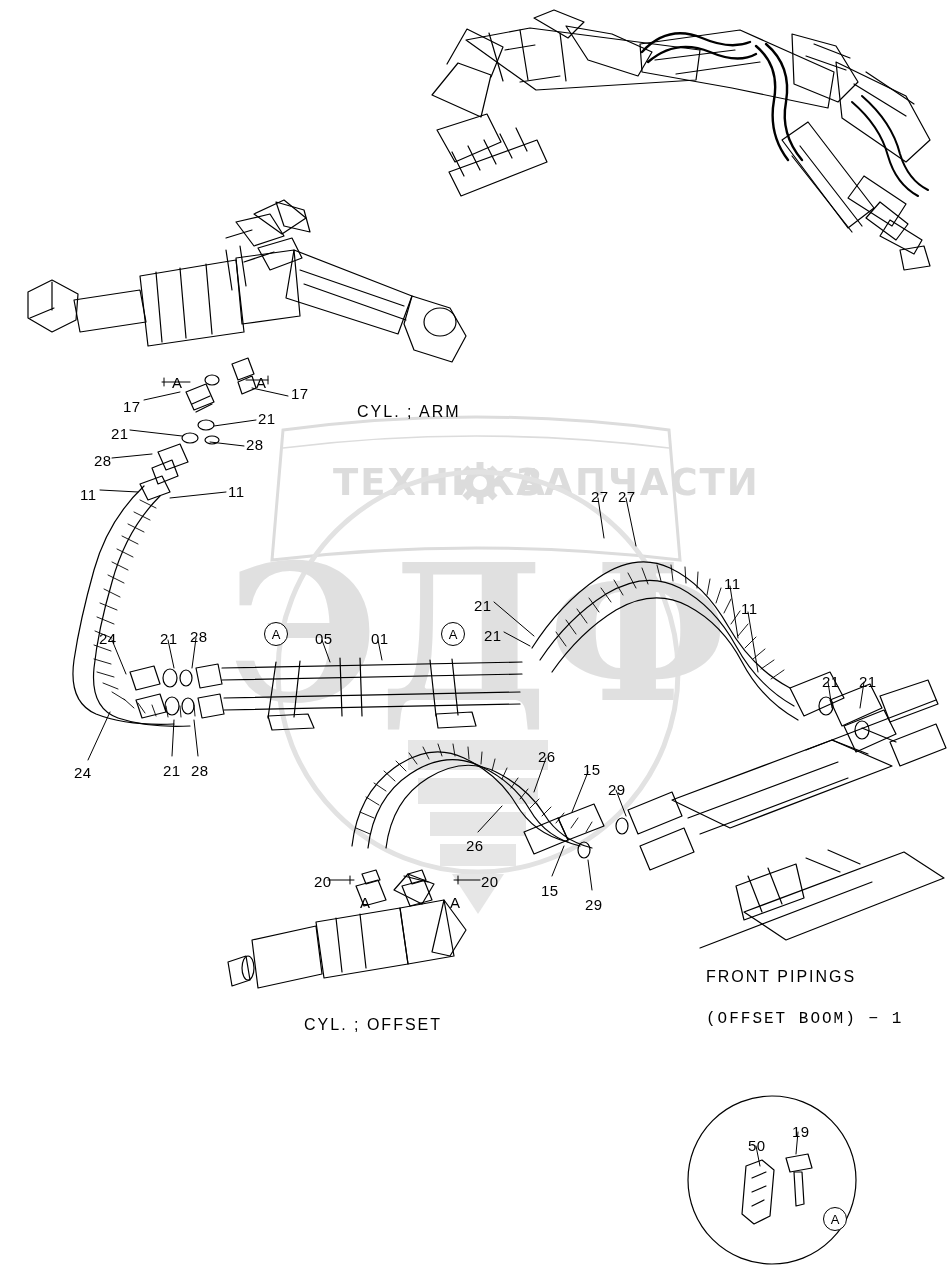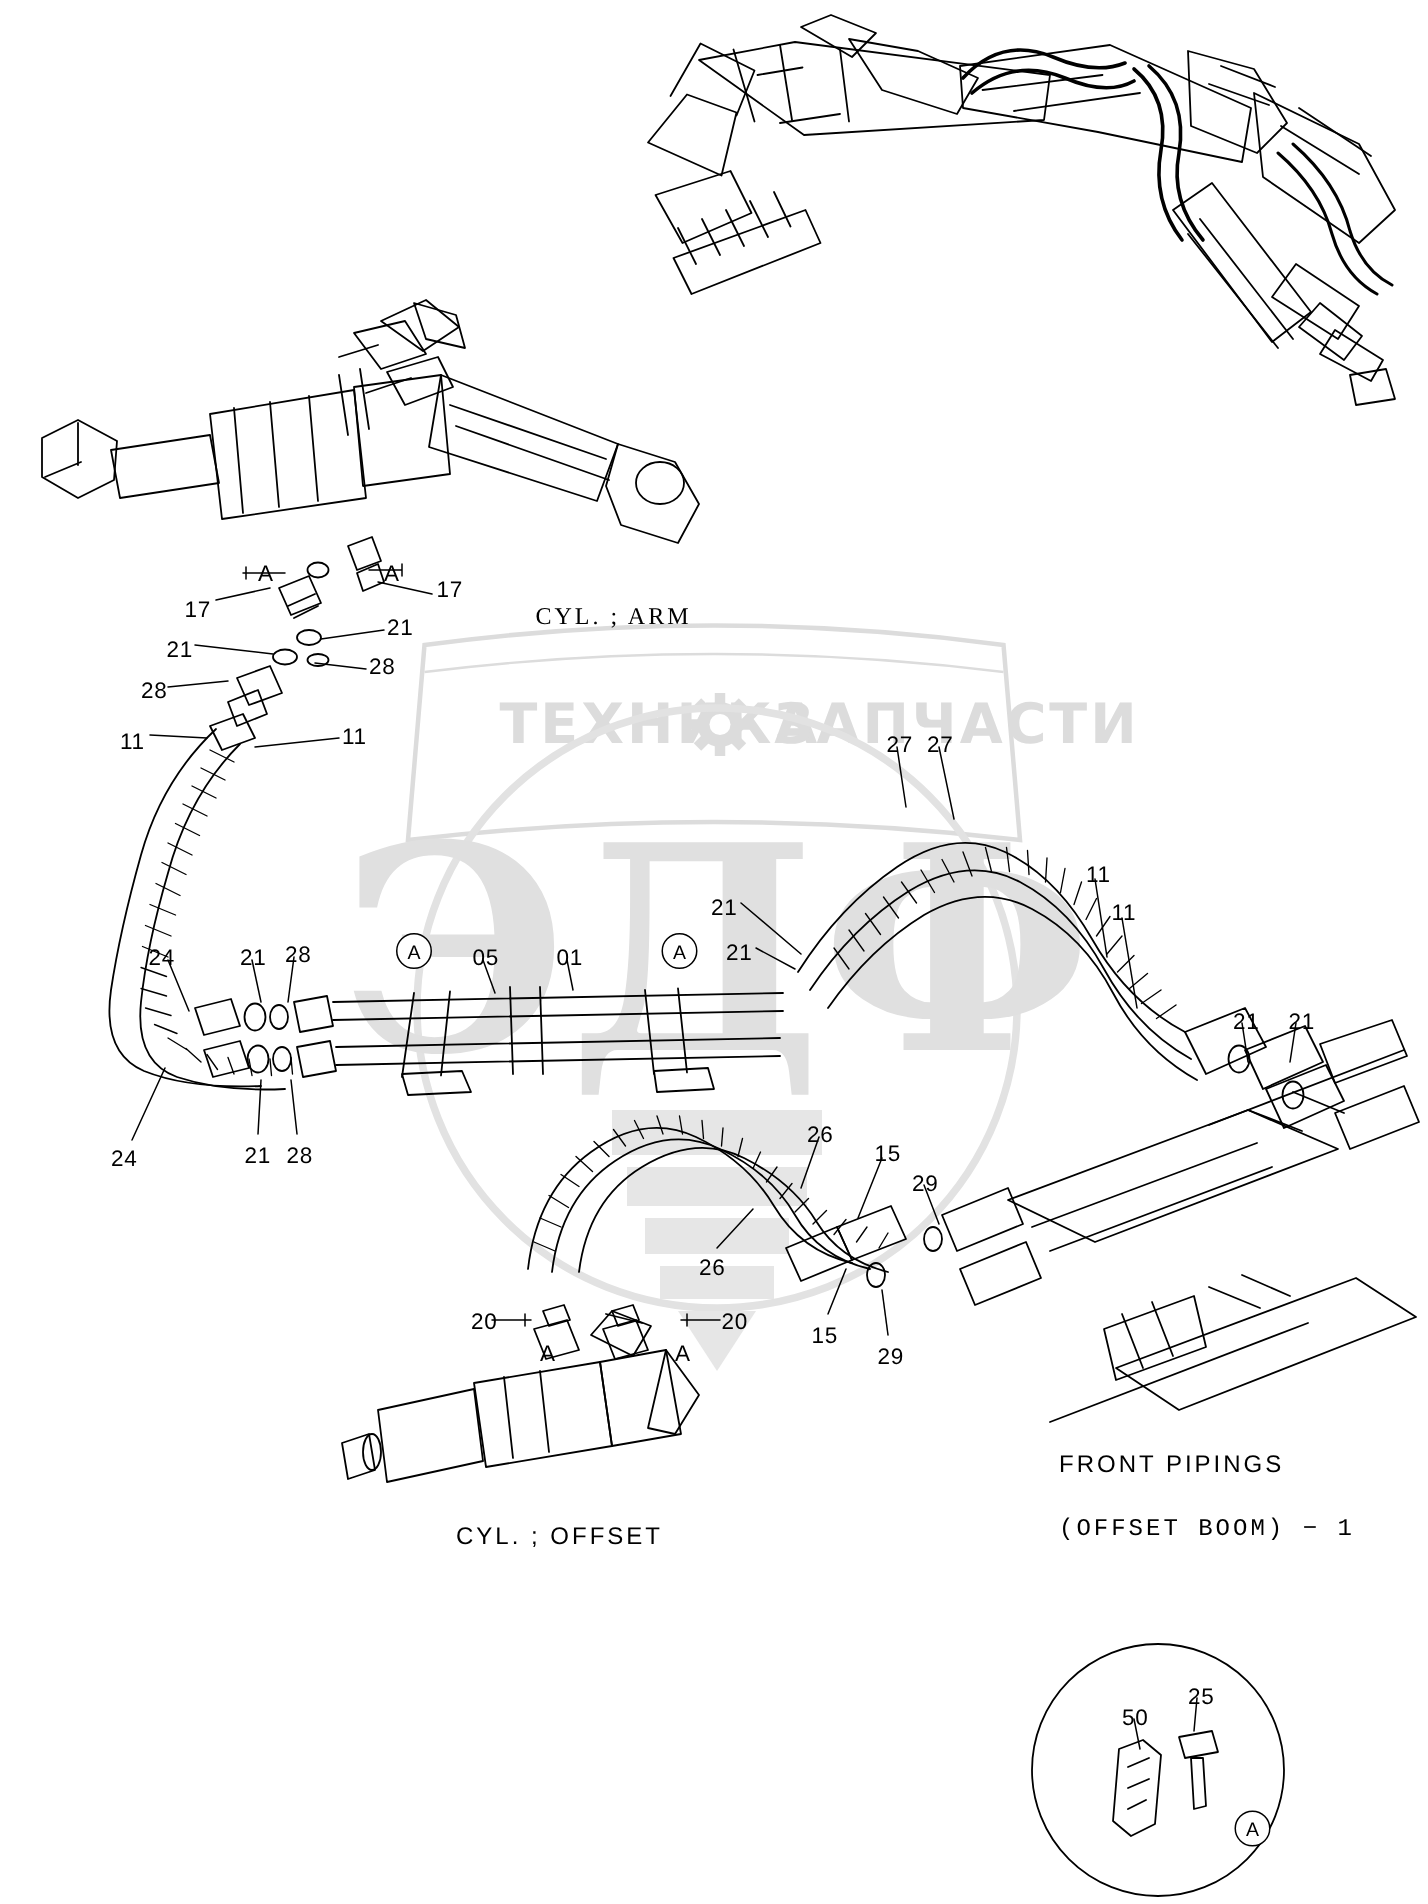--- a/index.html
+++ b/index.html
@@ -307,21 +307,21 @@
         <path d="M746 1166 l16 -6 12 10 -4 46 -16 8 -12 -10 z"></path>
         <path d="M752 1178 l14 -6 M752 1192 l14 -6 M752 1206 l12 -6"></path>
         <path d="M786 1158 l22 -4 4 14 -22 4 z"></path>
         <path d="M794 1172 l8 0 2 32 -8 2 z"></path>
       </g>
     </g>
   </svg>
 
   <div class="layer">
 
-    <div class="caption" style="left:357px; top:400px;font-family:Liberation Serif, serif;">CYL. ; ARM</div>
+    <div class="caption" style="left:357px; top:400px;">CYL. ; ARM</div>
     <div class="caption" style="left:304px; top:1013px;">CYL. ; OFFSET</div>
     <div class="caption" style="left:706px; top:965px;">FRONT PIPINGS</div>
     <div class="caption" style="left:706px; top:1008px;font-family:Liberation Mono, monospace;">(OFFSET BOOM) − 1</div>
 
     <div class="callout" style="left:172px; top:375px;">A</div>
     <div class="callout" style="left:256px; top:375px;">A</div>
     <div class="callout" style="left:123px; top:399px;">17</div>
     <div class="callout" style="left:291px; top:386px;">17</div>
     <div class="callout" style="left:258px; top:411px;">21</div>
     <div class="callout" style="left:111px; top:426px;">21</div>
@@ -349,20 +349,20 @@
     <div class="callout" style="left:466px; top:838px;">26</div>
     <div class="callout" style="left:583px; top:762px;">15</div>
     <div class="callout" style="left:541px; top:883px;">15</div>
     <div class="callout" style="left:608px; top:782px;">29</div>
     <div class="callout" style="left:585px; top:897px;">29</div>
     <div class="callout" style="left:314px; top:874px;">20</div>
     <div class="callout" style="left:481px; top:874px;">20</div>
     <div class="callout" style="left:360px; top:895px;">A</div>
     <div class="callout" style="left:450px; top:895px;">A</div>
     <div class="callout" style="left:748px; top:1138px;">50</div>
-    <div class="callout" style="left:792px; top:1124px;">25</div>
+    <div class="callout" style="left:792px; top:1124px;">19</div>
 
     <div class="circle-letter" style="left:264px; top:622px;">A</div>
     <div class="circle-letter" style="left:441px; top:622px;">A</div>
     <div class="circle-letter" style="left:823px; top:1207px;">A</div>
   </div>
 
 </div>
 
 </body></html>

